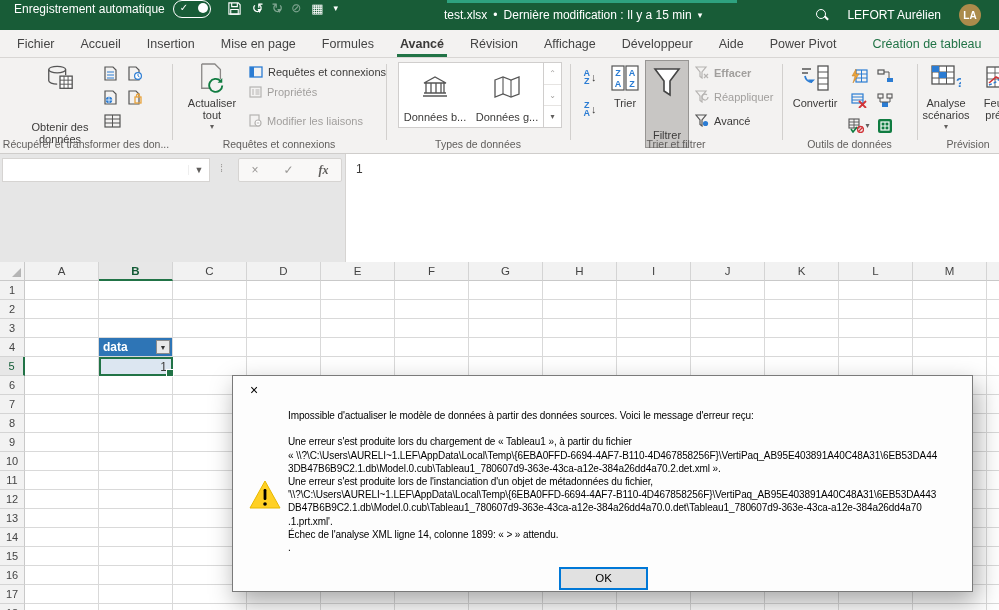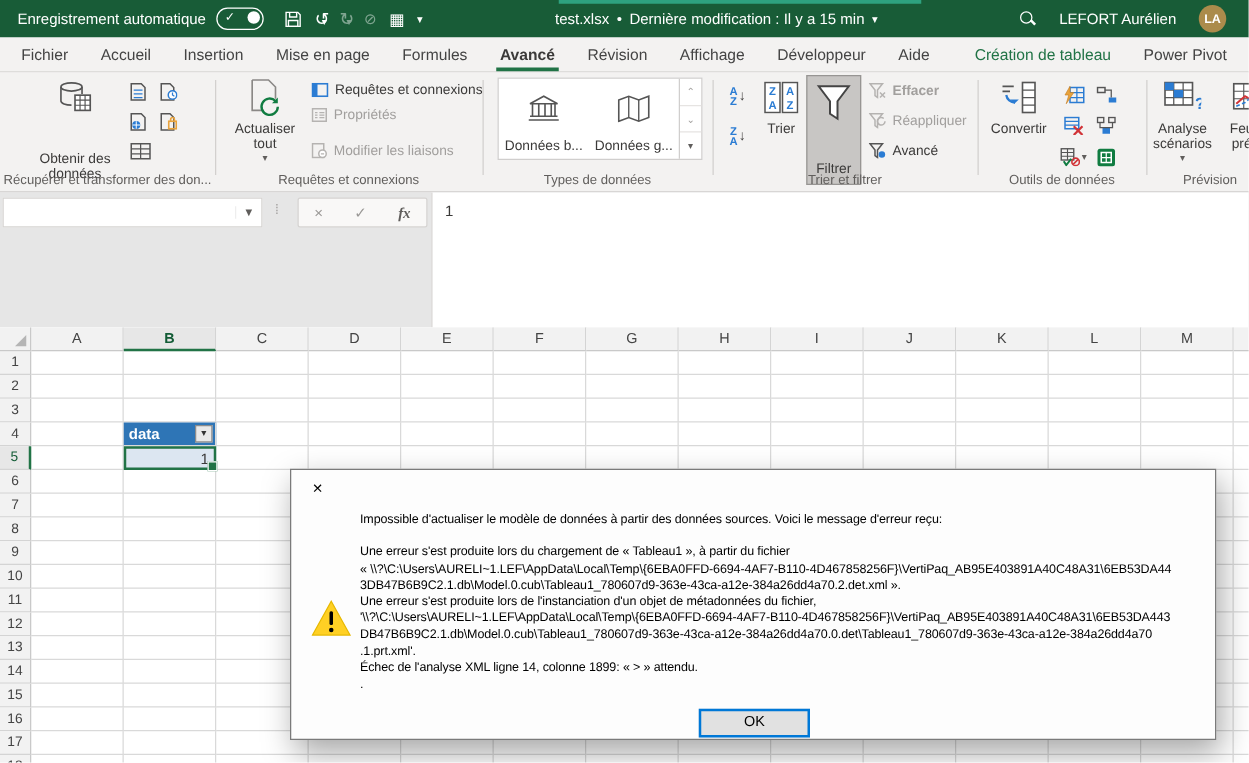--- a/index.html
+++ b/index.html
@@ -1,21 +1,21 @@
 <!DOCTYPE html>
 <html><head>
 <meta charset="utf-8">
 <style>
   html,body{margin:0;padding:0;background:#fff;}
   .app{position:relative;width:999px;height:610px;overflow:hidden;
        font-family:"Liberation Sans",sans-serif;color:#3b3a39;font-size:12px;
        -webkit-font-smoothing:antialiased;}
   
   .titlebar{position:absolute;left:0;top:0;width:999px;height:30px;background:#185c37;
-            display:flex;align-items:center;color:#fff;font-size:12px;}
+            display:flex;align-items:flex-start;color:#fff;font-size:12px;}
   .topstrip{position:absolute;left:447px;top:0;width:290px;height:3px;background:#2ea27f;}
   .autosave{display:flex;align-items:center;gap:8px;margin-left:14px;}
   .toggle{width:36px;height:16px;border:1px solid #fff;border-radius:9px;position:relative;display:inline-block;}
   .toggle .chk{position:absolute;left:6px;top:1px;font-size:10px;color:#fff;}
   .toggle .knob{position:absolute;right:2px;top:2px;width:10px;height:10px;background:#fff;border-radius:50%;}
   .qat{display:flex;align-items:center;gap:10px;margin-left:16px;font-size:14px;}
   .qat .dim{opacity:.45;}
   .qat .car{font-size:8px;margin-left:-6px;}
   .titlecenter{position:absolute;left:444px;top:0;height:30px;display:flex;align-items:center;gap:6px;white-space:nowrap;}
   .titleright{position:absolute;right:18px;top:0;height:30px;display:flex;align-items:center;gap:18px;}
@@ -149,22 +149,22 @@
       <div class="tab first">Fichier</div>
       <div class="tab">Accueil</div>
       <div class="tab">Insertion</div>
       <div class="tab">Mise en page</div>
       <div class="tab">Formules</div>
       <div class="tab active">Avancé</div>
       <div class="tab">Révision</div>
       <div class="tab">Affichage</div>
       <div class="tab">Développeur</div>
       <div class="tab">Aide</div>
+      <div class="tab">Power Pivot</div>
       <div class="tab contextual">Création de tableau</div>
-      <div class="tab">Power Pivot</div>
     </div>
 
   <div class="ribbon">
 
     <div class="rgroup" style="left:0;width:172px;">
       <div class="bigbtn" style="left:28px;width:64px;gap:24px;">
         <span class="ic">
           <svg width="30" height="30" viewBox="0 0 32 32">
               <ellipse cx="13" cy="7" rx="9" ry="3.5" fill="none" stroke="#555" stroke-width="1.4"></ellipse>
               <path d="M4 7v12c0 1.9 4 3.5 9 3.5" fill="none" stroke="#555" stroke-width="1.4"></path>

